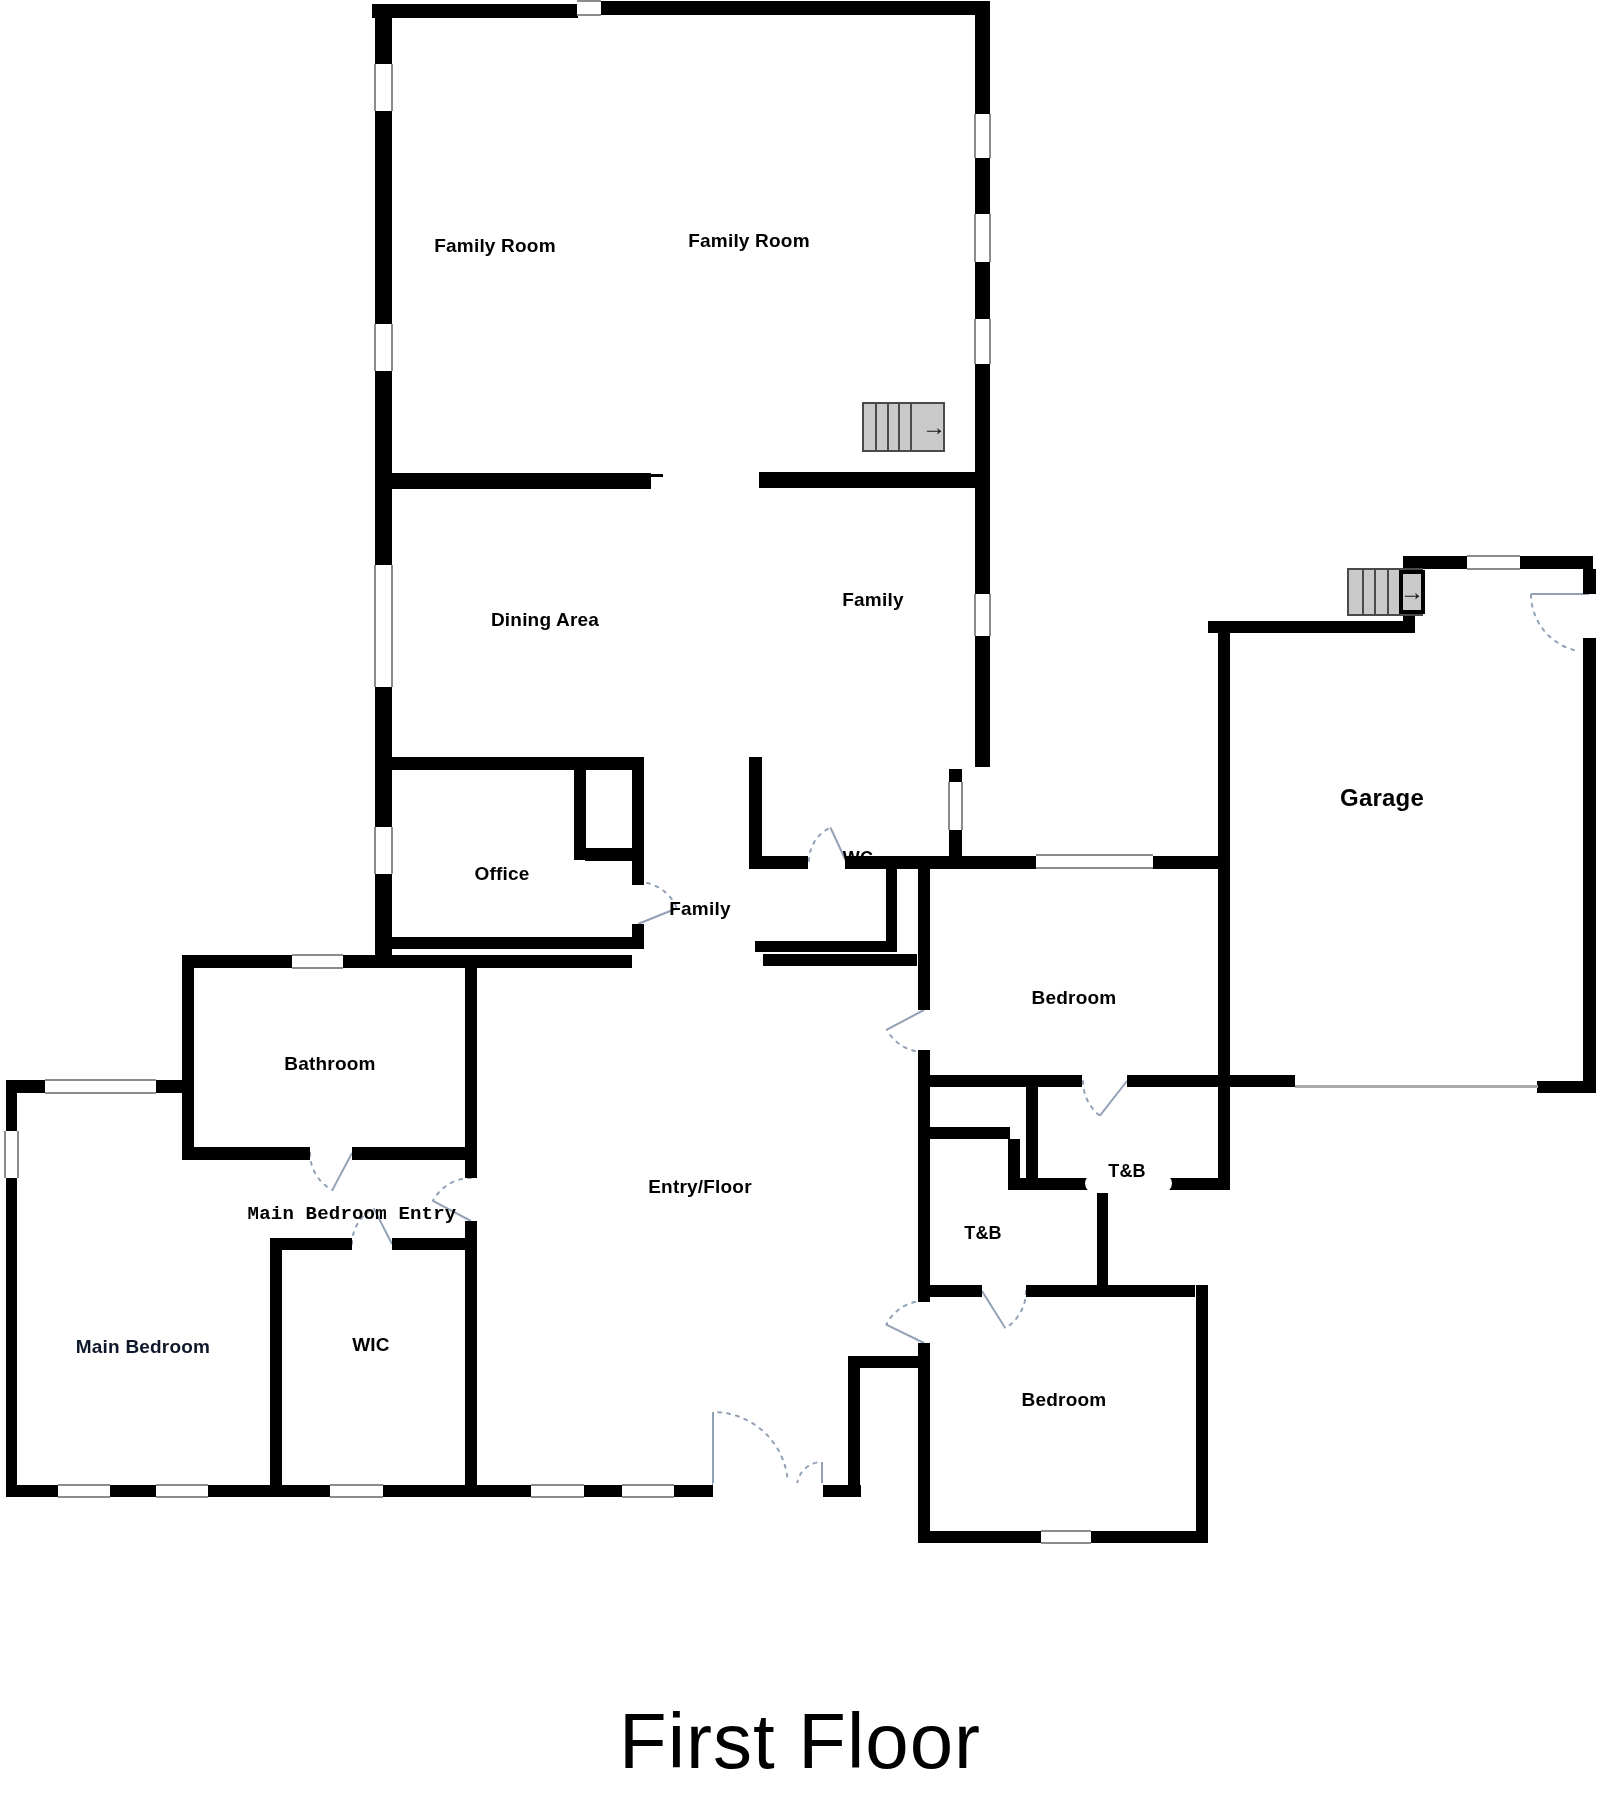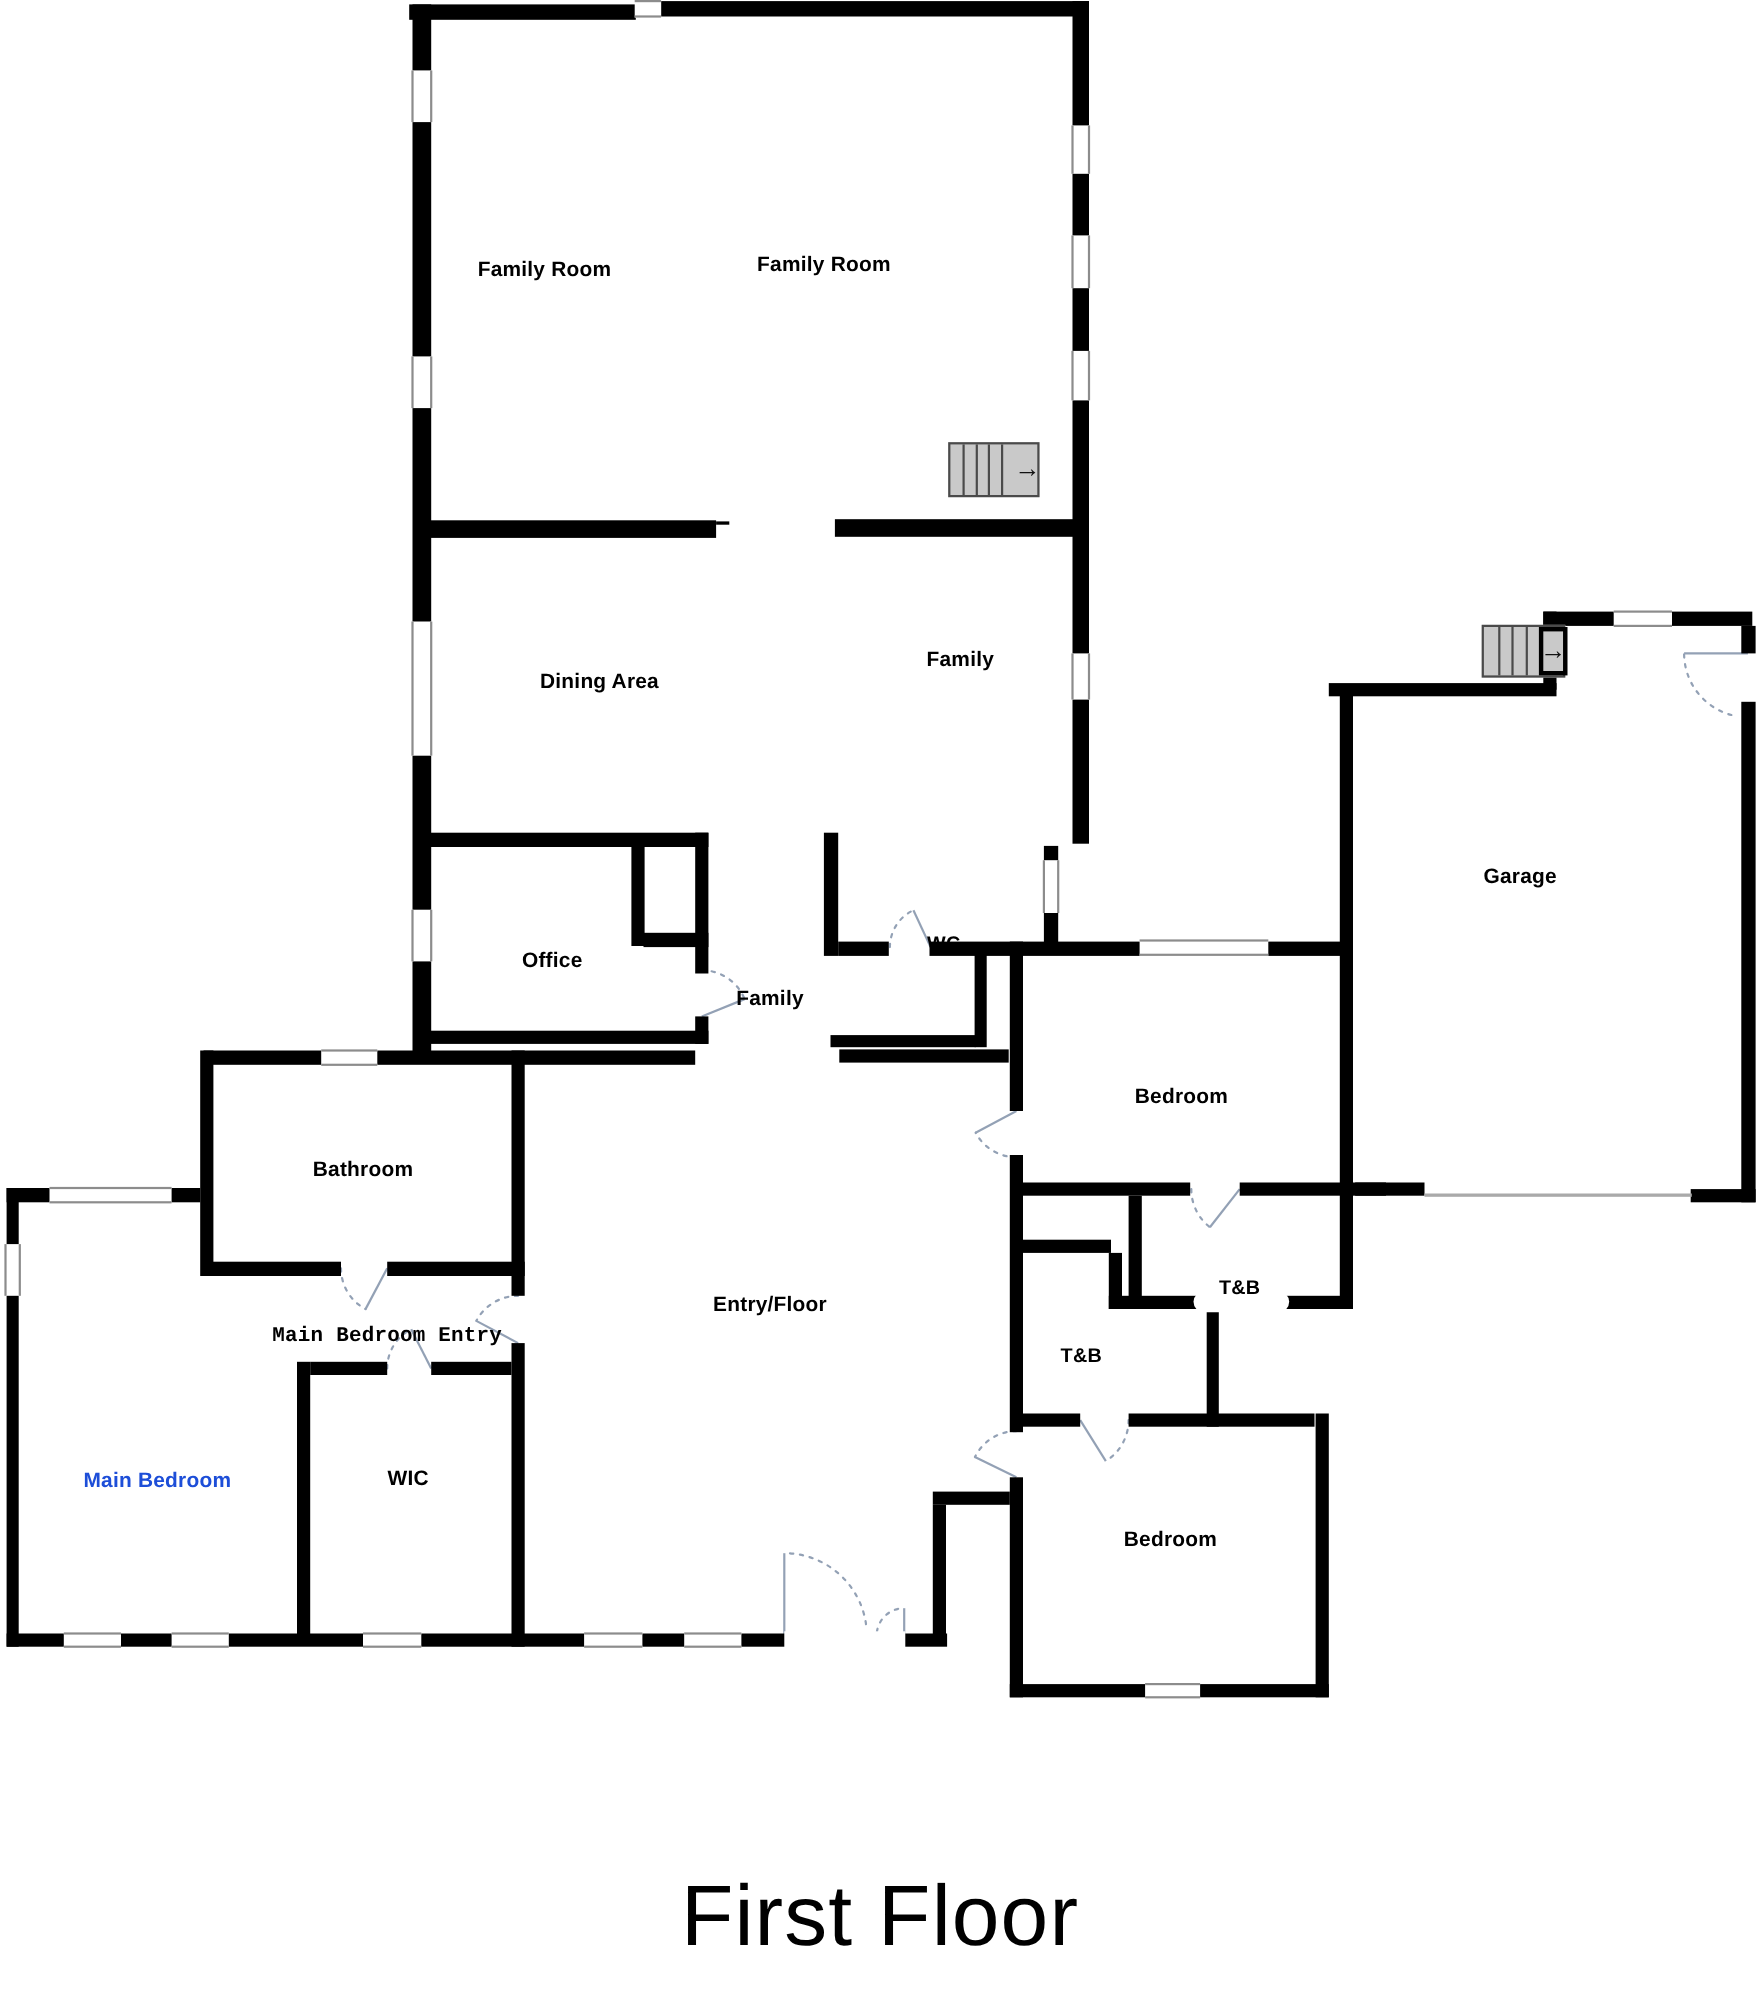--- a/index.html
+++ b/index.html
@@ -152,21 +152,21 @@
     </div>
     <div class="room-label" style="left: 495px; top: 246px; font-size: 19px; color: rgb(0, 0, 0);">Family Room</div>
     <div class="room-label" style="left: 749px; top: 241px; font-size: 19px; color: rgb(0, 0, 0);">Family Room</div>
     <div class="room-label" style="left: 545px; top: 620px; font-size: 19px; color: rgb(0, 0, 0);">Dining Area</div>
     <div class="room-label" style="left: 873px; top: 600px; font-size: 19px; color: rgb(0, 0, 0);">Family</div>
     <div class="room-label" style="left: 486px; top: 874px; font-size: 19px; color: rgb(0, 0, 0); margin-left: 16px;">Office</div>
     <div class="room-label" style="left: 700px; top: 909px; font-size: 19px; color: rgb(0, 0, 0);">Family</div>
     <div class="room-label" style="left: 858px; top: 858px; font-size: 18px; color: rgb(0, 0, 0);">WC</div>
     <div class="room-label" style="left: 330px; top: 1064px; font-size: 19px; color: rgb(0, 0, 0);">Bathroom</div>
     <div class="room-label" style="left: 352px; top: 1214px; font-size: 19px; color: rgb(0, 0, 0); font-family: Liberation Mono, monospace;">Main Bedroom Entry</div>
-    <div class="room-label" style="left: 143px; top: 1347px; font-size: 19px; color: #1d4ed8;">Main Bedroom</div>
+    <div class="room-label" style="left: 143px; top: 1347px; font-size: 19px; color: #0f172a;">Main Bedroom</div>
     <div class="room-label" style="left: 371px; top: 1345px; font-size: 19px; color: rgb(0, 0, 0);">WIC</div>
     <div class="room-label" style="left: 700px; top: 1187px; font-size: 19px; color: rgb(0, 0, 0);">Entry/Floor</div>
     <div class="room-label" style="left: 1074px; top: 998px; font-size: 19px; color: rgb(0, 0, 0);">Bedroom</div>
     <div class="room-label" style="left: 1127px; top: 1171px; font-size: 18px; color: rgb(0, 0, 0);">T&amp;B</div>
     <div class="room-label" style="left: 983px; top: 1233px; font-size: 18px; color: rgb(0, 0, 0);">T&amp;B</div>
     <div class="room-label" style="left: 1064px; top: 1400px; font-size: 19px; color: rgb(0, 0, 0);">Bedroom</div>
-    <div class="room-label" style="left: 1382px; top: 798px; font-size: 19px; color: rgb(0, 0, 0);">Garage</div>
+    <div class="room-label" style="left: 1382px; top: 798px; font-size: 24px; color: rgb(0, 0, 0);">Garage</div>
   </div>
 
 </body></html>

